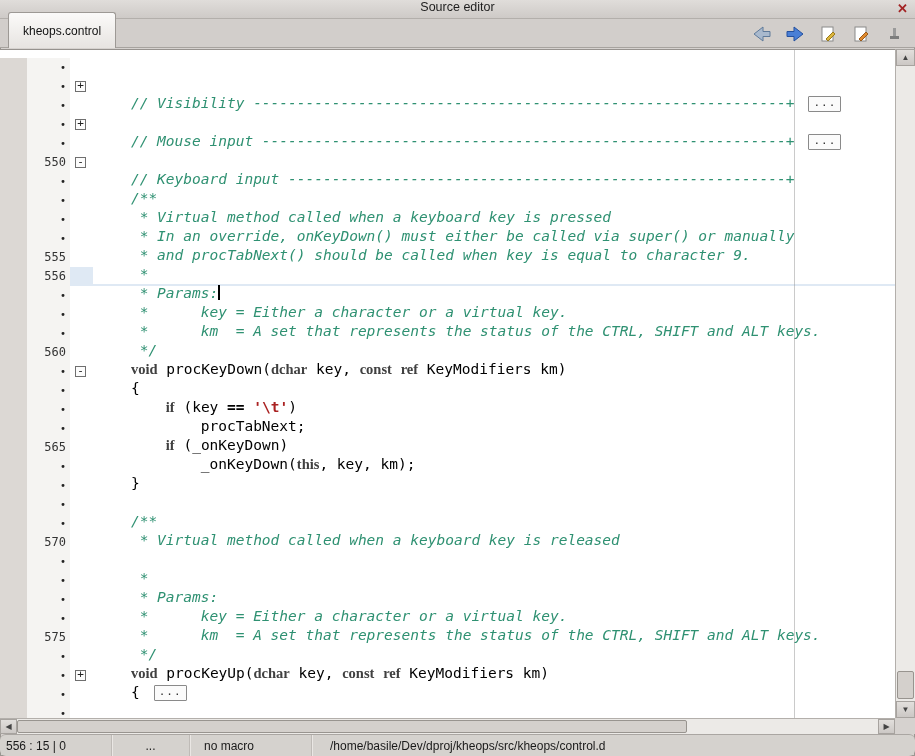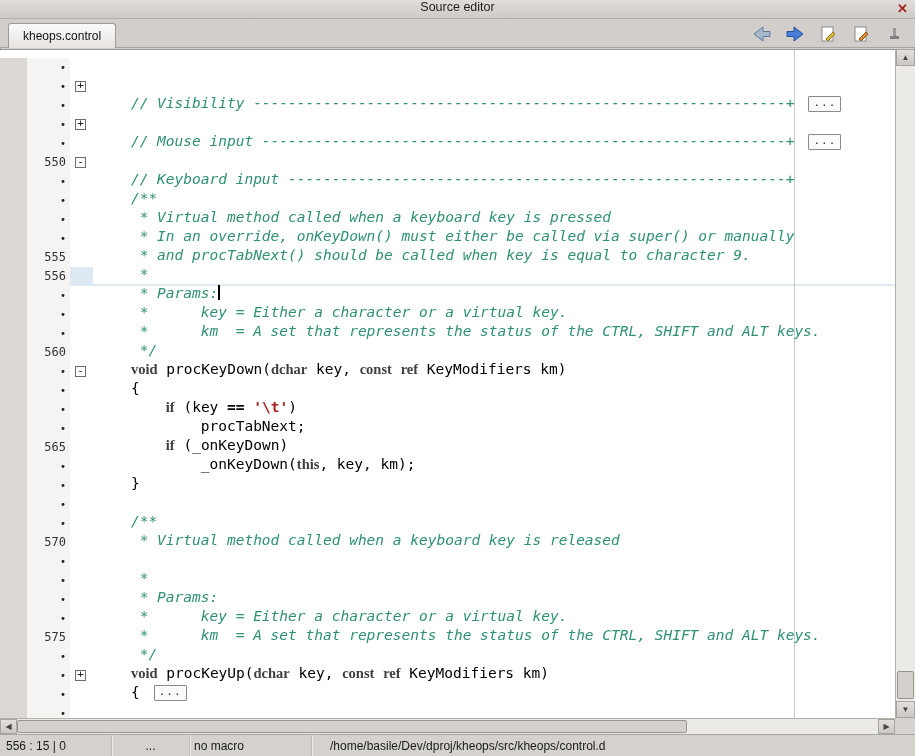--- a/index.html
+++ b/index.html
@@ -9,21 +9,21 @@
     background:#d6d2cf; font-family:"Liberation Sans",sans-serif;
     box-shadow: inset 0 0 0 1px #9a9691;
   }
   
   .titlebar { height:19px; background:linear-gradient(#e0ddda,#cecac7);
     border-bottom:1px solid #b3afab; display:flex; justify-content:center; position:relative;}
   .title { font-size:12.5px; color:#1d1d1d; }
   .close { position:absolute; right:7px; top:1px; color:#a32424; font-weight:bold; font-size:13px; cursor:default;}
   
   .tabbar { height:29px; background:#d2cecb; border-bottom:1px solid #a7a39f; position:relative; display:flex; align-items:flex-end;}
-  .tab { margin-left:8px; height:25px; padding:0 14px; display:flex; align-items:center; position:relative; top:1px;
+  .tab { margin-left:8px; height:36px; padding:0 14px; display:flex; align-items:center; position:relative; top:1px;
     background:linear-gradient(#fbfaf9,#e7e4e1); border:1px solid #9d9995; border-bottom:none; border-radius:3px 3px 0 0;
     font-size:12px; color:#111; }
   .toolbtns { position:absolute; right:10px; top:5px; display:flex; gap:11px; align-items:center; }
   .tbtn { width:22px; height:20px; display:flex; align-items:center; justify-content:center; cursor:default; }
   
   .editor { position:absolute; left:0; top:49px; width:895px; height:669px; background:#fff; overflow:hidden; border-top:1px solid #96928e;}
   .lines { position:absolute; left:0; top:0; right:0; padding-top:8px; }
   .row { display:flex; height:19px; line-height:19px; white-space:pre;
     font-family:"DejaVu Sans Mono",monospace; font-size:14.5px; }
   .marks { width:27px; flex:none; background:#dcd8d4; }
@@ -52,25 +52,25 @@
   .vscroll .up { top:0; left:0; width:19px; height:17px; }
   .vscroll .down { bottom:0; left:0; width:19px; height:17px; }
   .vthumb { position:absolute; left:1px; width:17px; top:622px; height:28px; background:#d4d0cc; border:1px solid #98948f; border-radius:2px; }
   .hscroll { position:absolute; left:0; top:718px; width:895px; height:16px; background:#eceae7; border-top:1px solid #b3afab; }
   .hscroll .left { left:0; top:0; width:17px; height:15px; }
   .hscroll .right { right:0; top:0; width:17px; height:15px; }
   .hthumb { position:absolute; left:17px; top:1px; width:670px; height:13px; background:#d4d0cc; border:1px solid #98948f; border-radius:2px; }
   .corner { position:absolute; right:0; top:718px; width:20px; height:16px; background:#d6d2cf; }
   
   .statusbar { position:absolute; left:0; top:734px; width:915px; height:22px; background:#d5d2ce; border-top:1px solid #aaa6a2;
-    display:flex; align-items:stretch; font-size:12px; color:#1a1a1a; }
+    display:flex; align-items:stretch; font-size:12px; color:#1a1a1a;border-radius:6px; }
   .scell { display:flex; align-items:center; border-right:1px solid #bfbbb7; box-shadow:1px 0 0 #eae7e4; }
   .scell.c1 { width:112px; padding-left:6px; }
   .scell.c2 { width:78px; justify-content:center; }
-  .scell.c3 { width:122px; padding-left:4px; }
+  .scell.c3 { width:122px; padding-left:14px; }
   .scell.c4 { flex:1; padding-left:18px; border-right:none; box-shadow:none;text-align:right; }
 </style>
 </head>
 <body>
 
 <div class="titlebar">
   <span class="title">Source editor</span>
   <span class="close">✕</span>
 </div>
 

